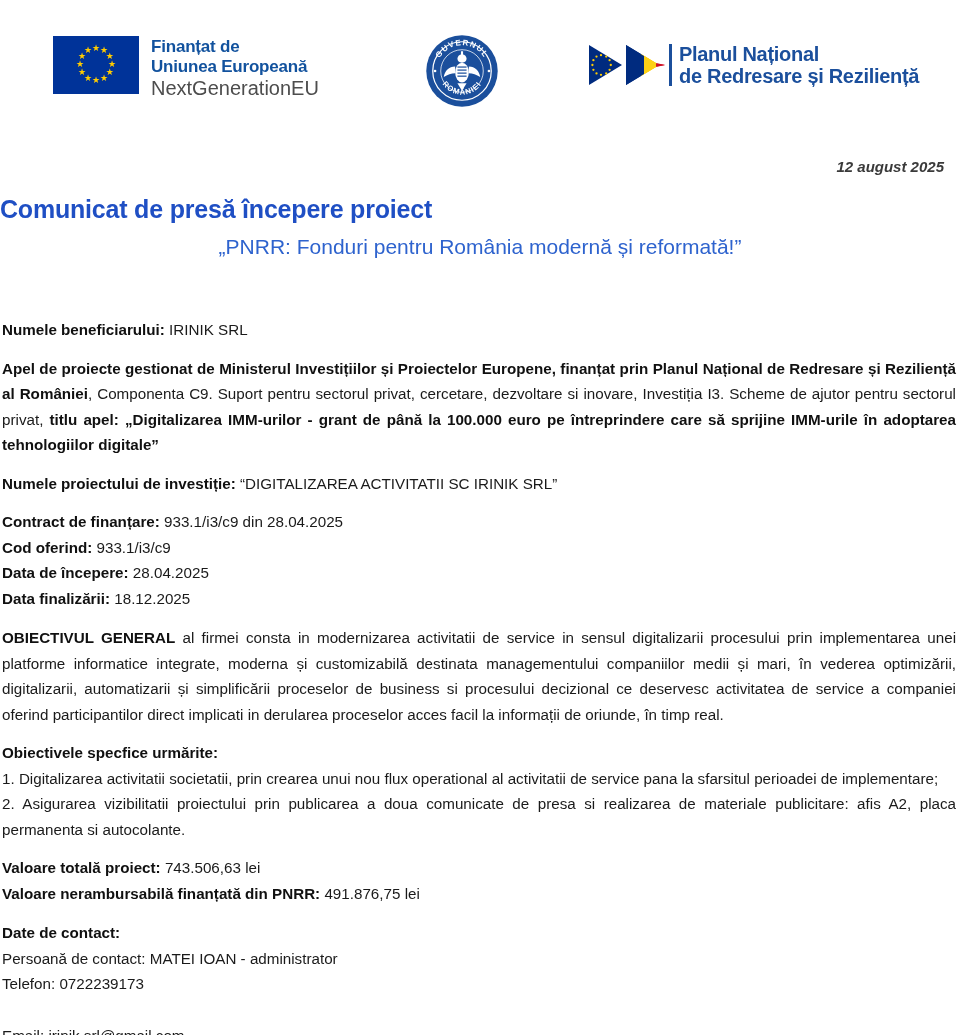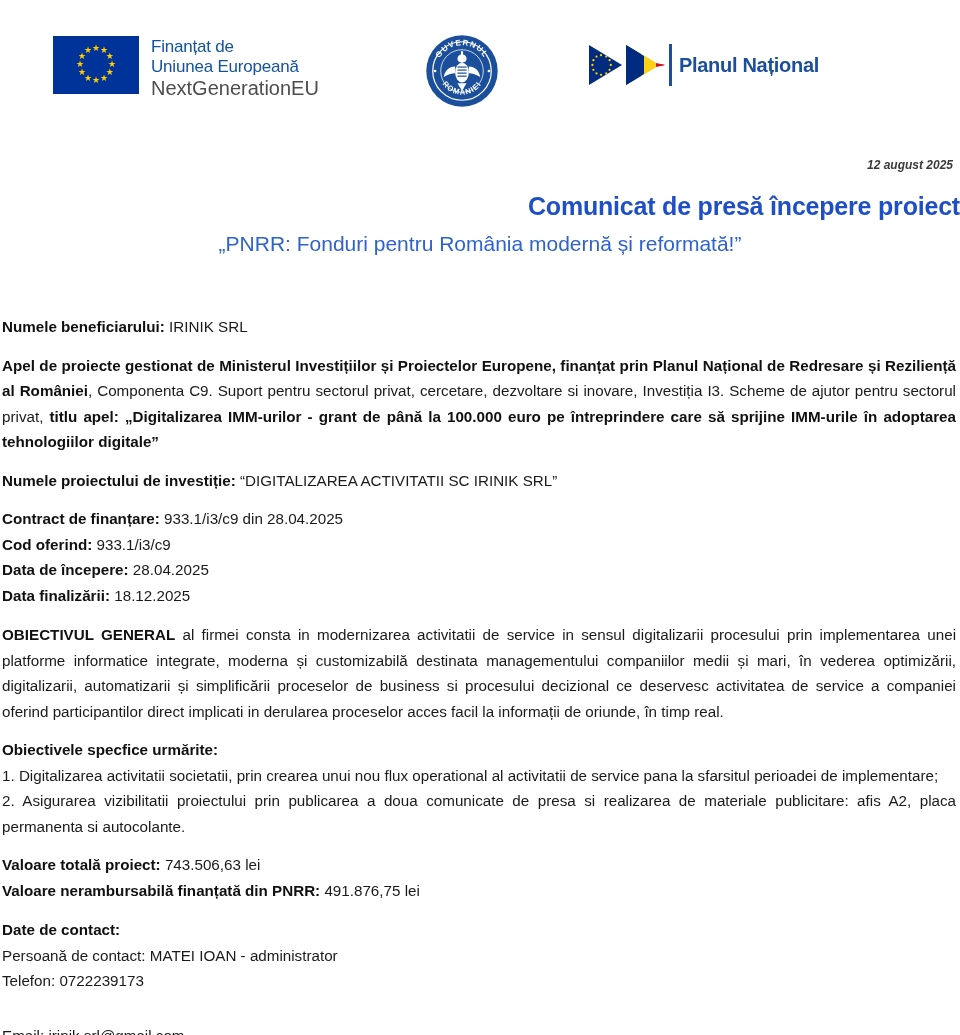--- a/index.html
+++ b/index.html
@@ -53,21 +53,21 @@
     width: 10px;
     display: block;
     font-size: 9px;
     color: #FFCC00;
   }
   .eu-text {
     margin-left: 12px;
     padding-top: 3px;
   }
   .eu-text .l1, .eu-text .l2 {
-    font-weight: normal;
+    font-weight: bold;
     font-size: 17px;
     line-height: 20px;
     color: #12529E;
     letter-spacing: -0.2px;
     white-space: nowrap;
   }
   .eu-text .l3 {
     font-size: 20px;
     line-height: 19px;
     color: #4d4d4d;
@@ -108,29 +108,29 @@
     color: #1B4F9C;
     letter-spacing: -0.3px;
     white-space: nowrap;
   }
 
   
   .doc-date {
     text-align: right;
     font-style: italic;
     font-weight: bold;
-    font-size: 12px;
+    font-size: 15px;
     color: #3a3a3a;
-    padding-right: 7px;
+    padding-right: 16px;
     margin-top: 28px;
   }
 
   
   .title-main {
-    text-align: right;
+    text-align: left;
     font-weight: bold;
     font-size: 25px;
     color: #1F4FC4;
     margin-top: 20px;
     letter-spacing: -0.2px;
   }
   .title-sub {
     text-align: center;
     font-size: 21px;
     color: #2E63CE;
@@ -257,20 +257,21 @@
       <path d="M53,12 L53,34 L68,25 L68,21 Z" fill="#FCD116"></path>
       <path d="M38,3 L38,43 L56,32 L56,14 Z" fill="#002B7F"></path>
       <path d="M56,14 L56,32 L70,23.5 L70,22.5 Z" fill="#FCD116"></path>
       <path d="M70,22.5 L70,23.5 L77,23 Z" fill="#CE1126"></path>
       <path d="M56,14 L56,32 L68,24.5 L68,21.5 Z" fill="#FCD116"></path>
       <path d="M68,21.5 L68,24.5 L77,23 Z" fill="#CE1126"></path>
     </svg>
     <div class="pnrr-divider"></div>
     <div class="pnrr-text">
       <div class="p1">Planul Național</div>
+      <div class="p2">de Redresare și Reziliență</div>
     </div>
   </div>
 </div>
 
 <div class="doc-date">12 august 2025</div>
 
 <div class="title-main">Comunicat de presă începere proiect</div>
 <div class="title-sub">„PNRR: Fonduri pentru România modernă și reformată!”</div>
 
 <div class="body-wrap">

